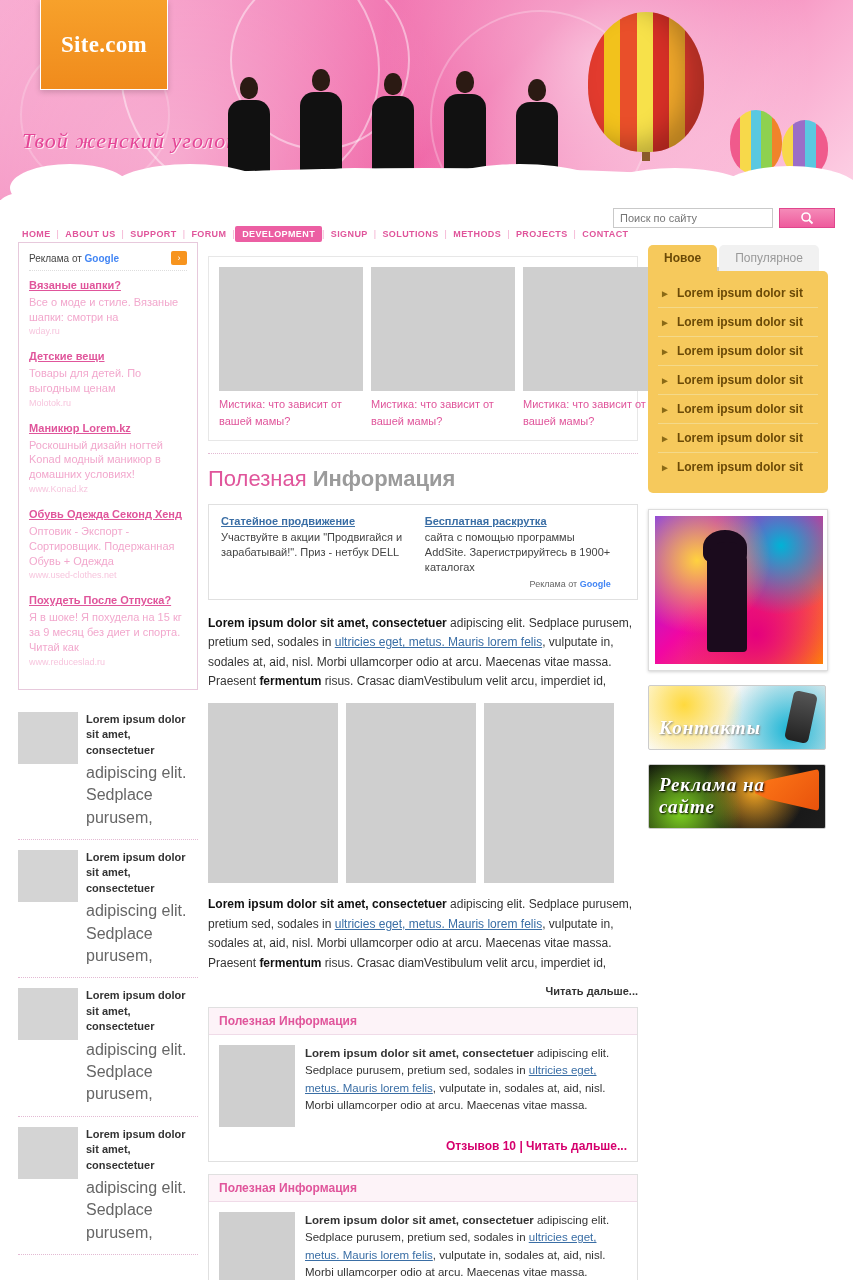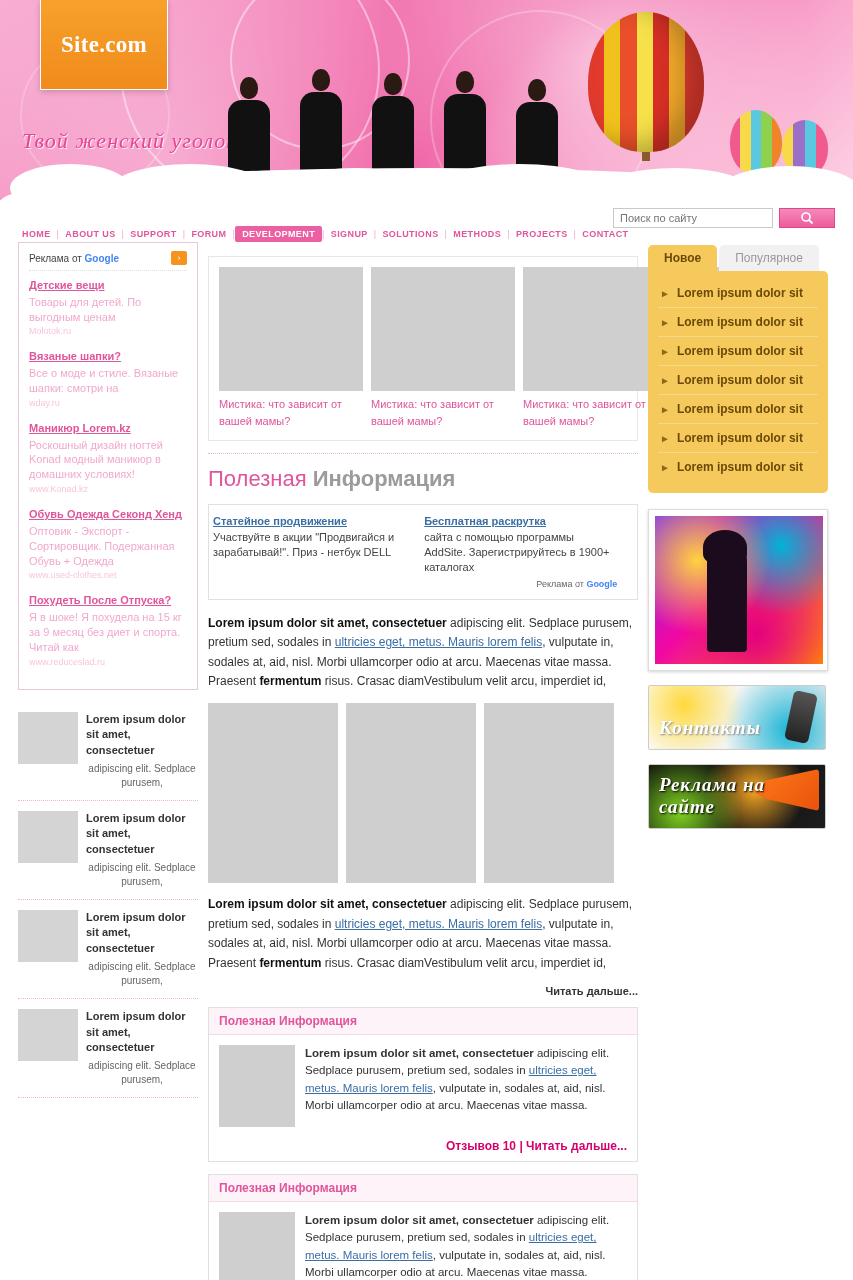--- a/index.html
+++ b/index.html
@@ -178,21 +178,21 @@
 
   
   .thumb-item {
     display:flex; gap:8px; padding:10px 0;
     border-bottom:1px dotted #e3b9d3;
   }
   .thumb-ph { width:60px; height:52px; background:#d4d4d4; flex:none; }
   .thumb-tx .h {
     font-size:11px; font-weight:bold; color:#333; line-height:1.4; margin-bottom:4px;
   }
-  .thumb-tx .p { font-size:10px; color:#666; line-height:1.4;text-align:center; }
+  .thumb-tx .p { font-size:16px; color:#666; line-height:1.4; }
 
   
   .gallery {
     border:1px solid #e7e7e7; padding:10px; display:flex; gap:8px;
     background:#fff; margin-top:14px;
   }
   .gal-cell { width:144px; }
   .gal-ph { width:144px; height:124px; background:#cfcfcf; }
   .gal-cap { font-size:11px; color:#e0559b; line-height:1.55; margin-top:5px; }
   .divider-dots {
@@ -201,21 +201,21 @@
 
   
   .headline {
     font-size:22px; color:#e0559b; margin:4px 0 12px 0;
     font-family:"Liberation Sans", sans-serif;
   }
   .headline b { color:#9b9b9b; font-weight:bold; }
 
   
   .textads {
-    border:1px solid #e0e0e0; padding:10px 4px; display:flex; gap:18px;
+    border:1px solid #e0e0e0; padding:10px 12px; display:flex; gap:18px;
     margin-bottom:14px;
   }
   .textad { width:46%; }
   .textad a {
     display:block; color:#3a6ea5; font-weight:bold; font-size:11px;
     text-decoration:underline; margin-bottom:3px;
   }
   .textad p { margin:0; font-size:11px; color:#444; line-height:1.35; }
   .gcredit { font-size:9px; color:#666; text-align:right; margin-top:4px; }
   .gcredit b { color:#4285f4; }
@@ -415,28 +415,28 @@
     <div class="col-left">
       <div class="gbox">
         <div class="gbox-head">
           <div class="t">
             <span>Реклама от </span><b>Google</b>
           </div>
           <div class="gbox-arrow">›</div>
         </div>
         <div id="gads">
             <div class="gad">
+              <a class="t" href="#">Вязаные шапки?</a>
+              <div class="d">Все о моде и стиле. Вязаные шапки: смотри на</div>
+              <div class="u">wday.ru</div>
+            </div>
+            <div class="gad">
               <a class="t" href="#">Детские вещи</a>
               <div class="d">Товары для детей. По выгодным ценам</div>
               <div class="u">Molotok.ru</div>
-            </div>
-            <div class="gad">
-              <a class="t" href="#">Вязаные шапки?</a>
-              <div class="d">Все о моде и стиле. Вязаные шапки: смотри на</div>
-              <div class="u">wday.ru</div>
             </div>
             <div class="gad">
               <a class="t" href="#">Маникюр Lorem.kz</a>
               <div class="d">Роскошный дизайн ногтей Konad модный маникюр в домашних условиях!</div>
               <div class="u">www.Konad.kz</div>
             </div>
             <div class="gad">
               <a class="t" href="#">Обувь Одежда Секонд Хенд</a>
               <div class="d">Оптовик - Экспорт - Сортировщик. Подержанная Обувь + Одежда</div>
               <div class="u">www.used-clothes.net</div>

